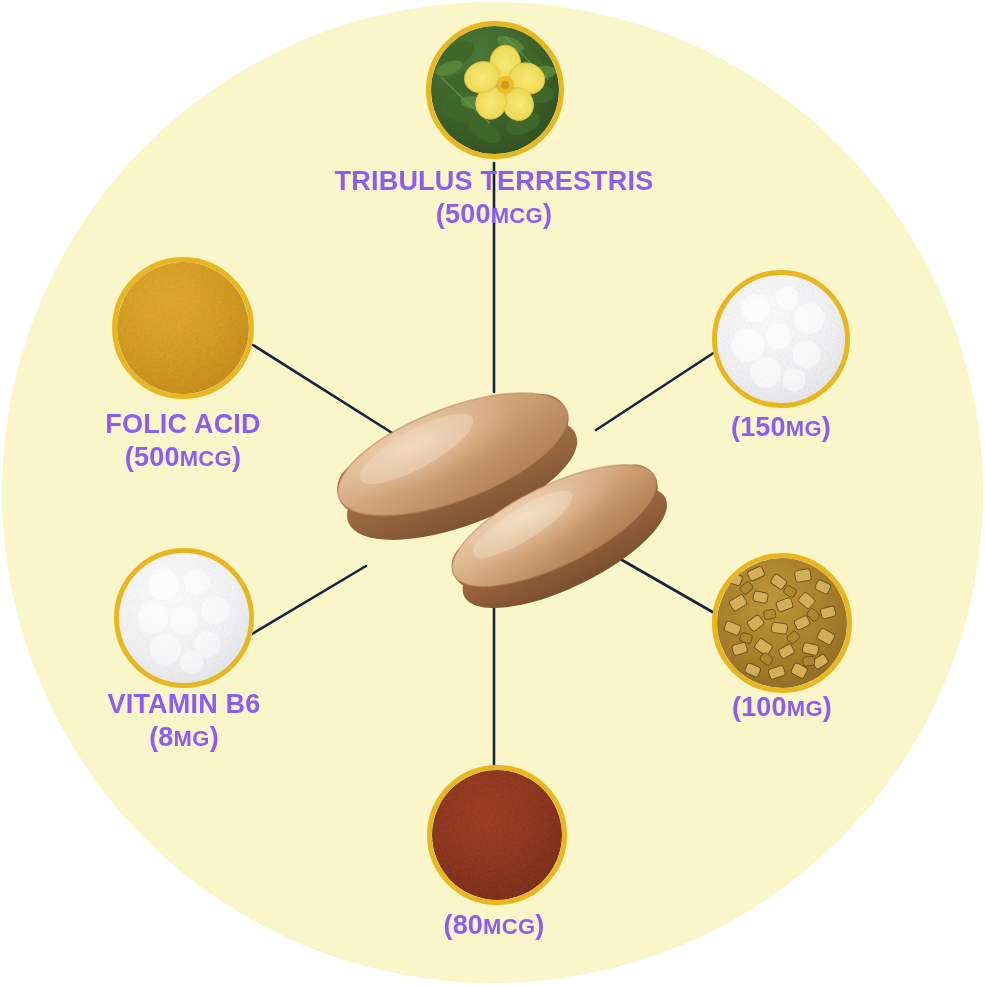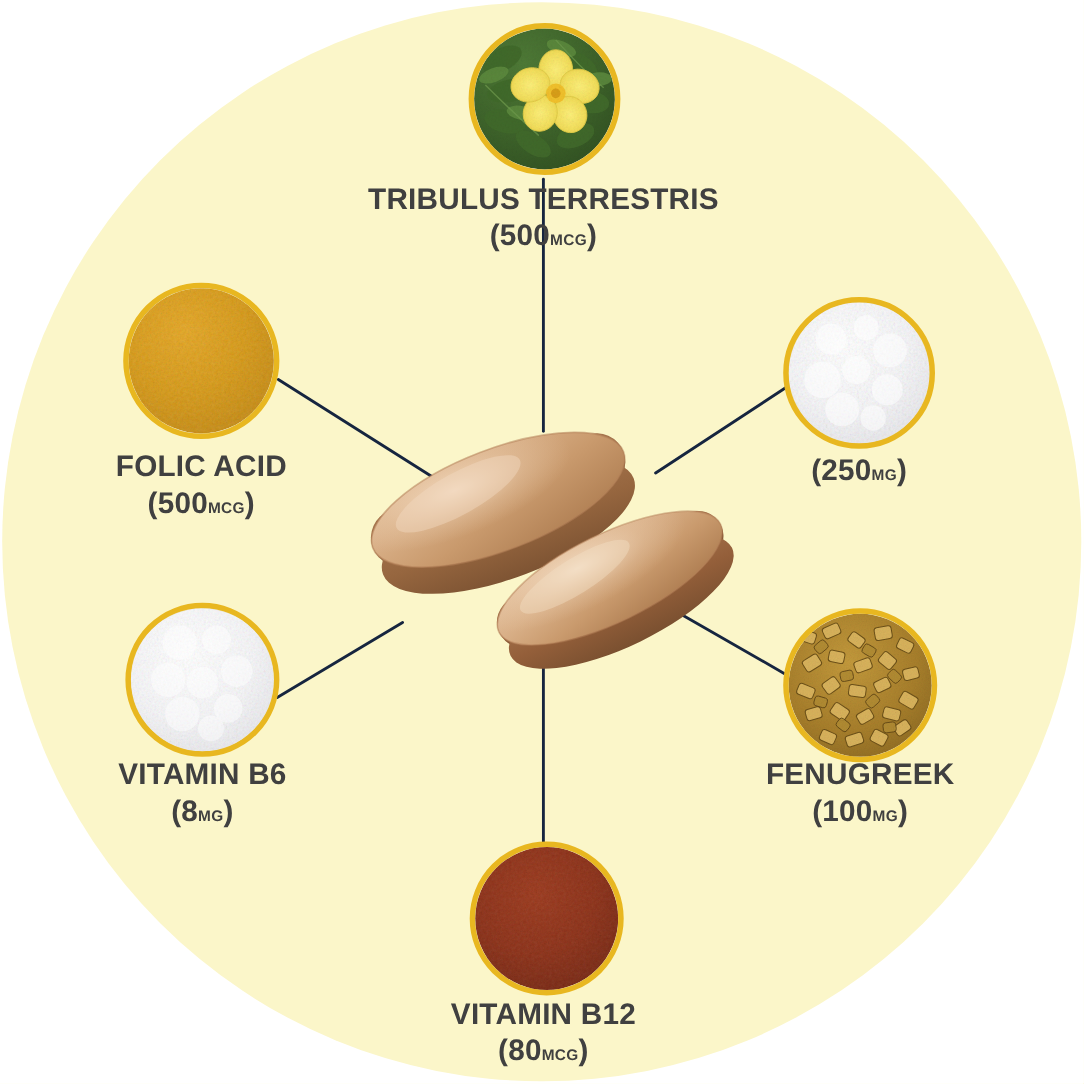--- a/index.html
+++ b/index.html
@@ -83,37 +83,37 @@
   }
   .fill-leaf {
     background:
       radial-gradient(circle at 35% 25%, #4e7a36 0%, #3c6129 55%, #2c4a1e 100%);
   }
 
   
   .label {
     position: absolute;
     text-align: center;
-    color: #404040;
+    color: #8b5cf6;
     font-weight: bold;
     line-height: 1.12;
     white-space: nowrap;
     letter-spacing: .2px;
   }
   .label .name {
     display: block;
     font-size: 27px;
   }
   .label .dose {
     display: block;
     font-size: 27px;
     margin-top: 3px;
   }
   .label .dose .unit {
-    font-size: 14px;
+    font-size: 22px;
     letter-spacing: .3px;
   }
 
   
   #tablets {
     position: absolute;
     left: 300px;
     top: 355px;
     width: 400px;
     height: 280px;
@@ -233,21 +233,21 @@
             <circle cx="72" cy="34" r="12"></circle>
             <circle cx="24" cy="55" r="13"></circle>
             <circle cx="48" cy="48" r="10"></circle>
             <circle cx="70" cy="62" r="11"></circle>
             <circle cx="38" cy="76" r="12"></circle>
             <circle cx="60" cy="82" r="9"></circle>
           </g>
         </svg>
     </div>
     <div class="label" style="left:581px; top:409px; width:400px;">
-      <span class="dose"><span>(</span><span>250</span><span class="unit">MG</span><span>)</span></span>
+      <span class="dose"><span>(</span><span>150</span><span class="unit">MG</span><span>)</span></span>
     </div>
   </div>
 
   <div class="node">
     <div class="disc" style="left:114px; top:548px; width:140px; height:140px;">
         <div class="fill fill-white"></div>
         <svg class="grain" viewBox="0 0 100 100" preserveAspectRatio="none">
           <filter id="nB6">
             <feTurbulence type="fractalNoise" baseFrequency="0.8" numOctaves="4"></feTurbulence>
           </filter>
@@ -315,21 +315,20 @@
           </g>
         </svg>
         <svg class="grain" viewBox="0 0 100 100" preserveAspectRatio="none">
           <filter id="nFg">
             <feTurbulence type="fractalNoise" baseFrequency="1.3" numOctaves="3"></feTurbulence>
           </filter>
           <rect width="100" height="100" filter="url(#nFg)" opacity=".35"></rect>
         </svg>
     </div>
     <div class="label" style="left:582px; top:689px; width:400px;">
-      <span class="name">FENUGREEK</span>
       <span class="dose"><span>(</span><span>100</span><span class="unit">MG</span><span>)</span></span>
     </div>
   </div>
 
   <div class="node">
     <div class="disc" style="left:427px; top:765px; width:140px; height:140px;">
         <div class="fill fill-red"></div>
         <svg class="grain" viewBox="0 0 100 100" preserveAspectRatio="none">
           <filter id="nB12">
             <feTurbulence type="fractalNoise" baseFrequency="1.25" numOctaves="4"></feTurbulence>
@@ -337,21 +336,20 @@
           <rect width="100" height="100" filter="url(#nB12)" opacity=".55"></rect>
         </svg>
         <svg class="grain2" viewBox="0 0 100 100" preserveAspectRatio="none">
           <filter id="nB12b">
             <feTurbulence type="fractalNoise" baseFrequency="0.6" numOctaves="3"></feTurbulence>
           </filter>
           <rect width="100" height="100" filter="url(#nB12b)" opacity=".22"></rect>
         </svg>
     </div>
     <div class="label" style="left:294px; top:907px; width:400px;">
-      <span class="name">VITAMIN B12</span>
       <span class="dose"><span>(</span><span>80</span><span class="unit">MCG</span><span>)</span></span>
     </div>
   </div>
 
   <div id="tablets">
     <svg viewBox="0 0 400 280" width="400" height="280" xmlns="http://www.w3.org/2000/svg">
       <defs>
         <linearGradient id="topA" x1="12%" y1="6%" x2="84%" y2="96%">
           <stop offset="0%" stop-color="#e0bb95"></stop>
           <stop offset="26%" stop-color="#d7ad84"></stop>

